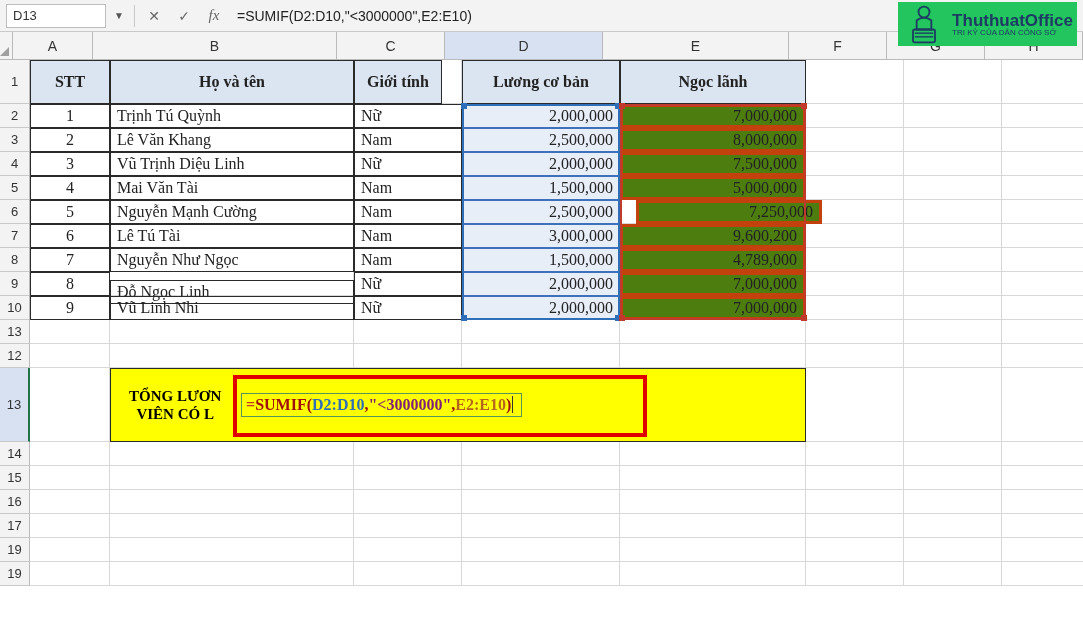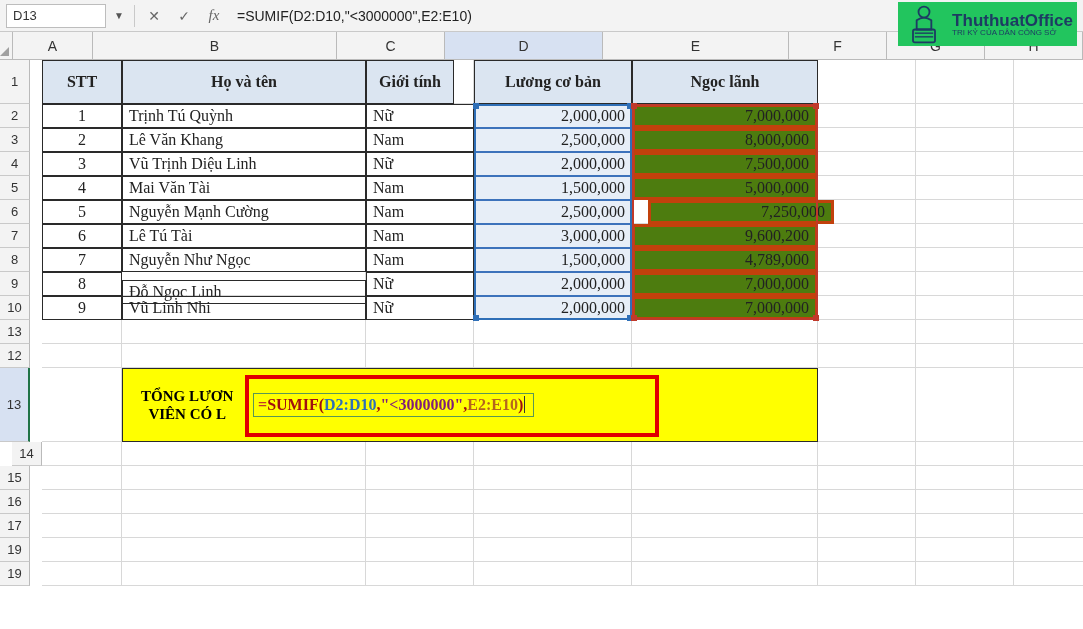--- a/index.html
+++ b/index.html
@@ -103,21 +103,21 @@
         <div class="rh" style="height: 24px;">4</div>
         <div class="rh" style="height: 24px;">5</div>
         <div class="rh" style="height: 24px;">6</div>
         <div class="rh" style="height: 24px;">7</div>
         <div class="rh" style="height: 24px;">8</div>
         <div class="rh" style="height: 24px;">9</div>
         <div class="rh" style="height: 24px;">10</div>
         <div class="rh" style="height: 24px;">13</div>
         <div class="rh" style="height: 24px;">12</div>
         <div class="rh active" style="height: 74px;">13</div>
-        <div class="rh" style="height: 24px; margin-left: 12px;">14</div>
+        <div class="rh" style="height: 24px;">14</div>
         <div class="rh" style="height: 24px;">15</div>
         <div class="rh" style="height: 24px;">16</div>
         <div class="rh" style="height: 24px;">17</div>
         <div class="rh" style="height: 24px;">19</div>
         <div class="rh" style="height: 24px;">19</div>
       </div>
     <div class="cells" id="cells">
         <div class="cell " style="left: 0px; top: 0px; width: 80px; height: 44px;"></div>
         <div class="cell " style="left: 80px; top: 0px; width: 244px; height: 44px;"></div>
         <div class="cell " style="left: 324px; top: 0px; width: 108px; height: 44px;"></div>

